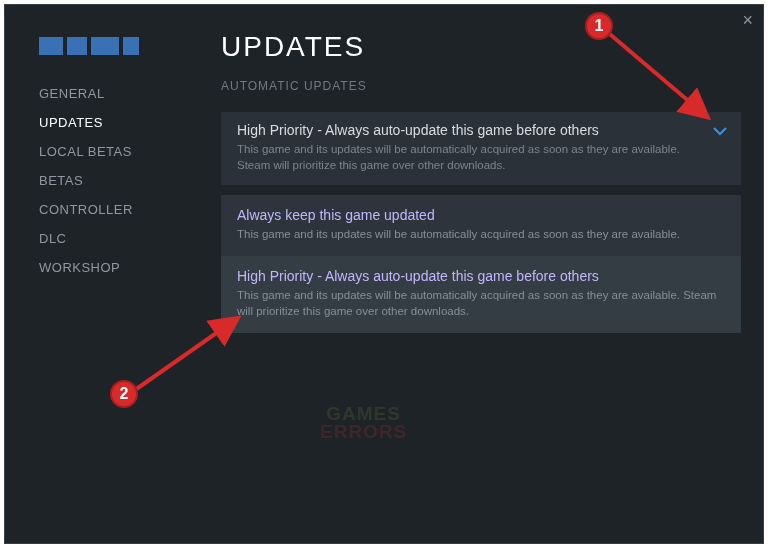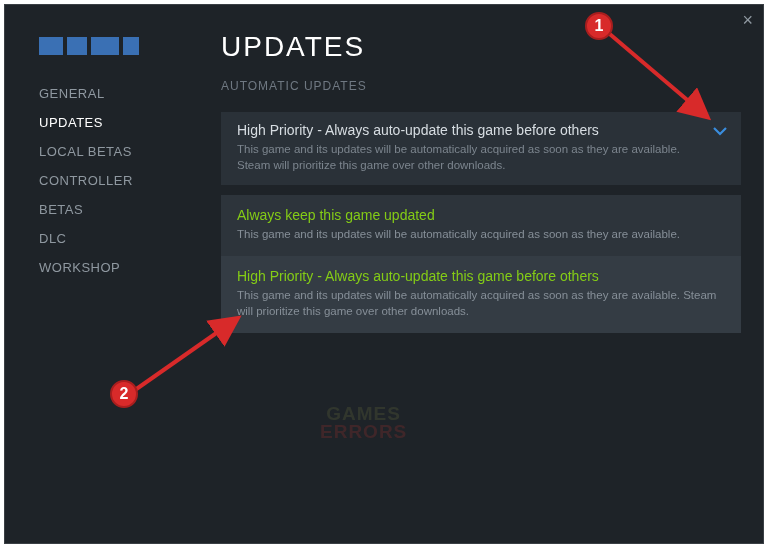--- a/index.html
+++ b/index.html
@@ -108,21 +108,21 @@
       padding: 0;
     }
     .dropdown-option {
       padding: 12px 16px 14px 16px;
       cursor: pointer;
     }
     .dropdown-option.highlighted {
       background: #343c44;
     }
     .dropdown-option .title {
-      color: #84cc16;
+      color: #c4b5fd;
       font-size: 14px;
       margin-bottom: 3px;
     }
     .dropdown-option .desc {
       color: #868f98;
       font-size: 11.5px;
       line-height: 1.4;
     }
     .watermark {
       position: absolute;
@@ -166,22 +166,22 @@
   <div class="sidebar">
     <div class="logo-blocks">
       <div class="logo-block"></div>
       <div class="logo-block b2"></div>
       <div class="logo-block b3"></div>
       <div class="logo-block b4"></div>
     </div>
     <div class="sidebar-item">GENERAL</div>
     <div class="sidebar-item active">UPDATES</div>
     <div class="sidebar-item">LOCAL BETAS</div>
+    <div class="sidebar-item">BETAS</div>
     <div class="sidebar-item">CONTROLLER</div>
-    <div class="sidebar-item">BETAS</div>
     <div class="sidebar-item">DLC</div>
     <div class="sidebar-item">WORKSHOP</div>
   </div>
 
   <div class="main">
     <div class="page-title">UPDATES</div>
     <div class="section-header">AUTOMATIC UPDATES</div>
 
     <div class="dropdown-selected">
       <div class="title">High Priority - Always auto-update this game before others</div>

